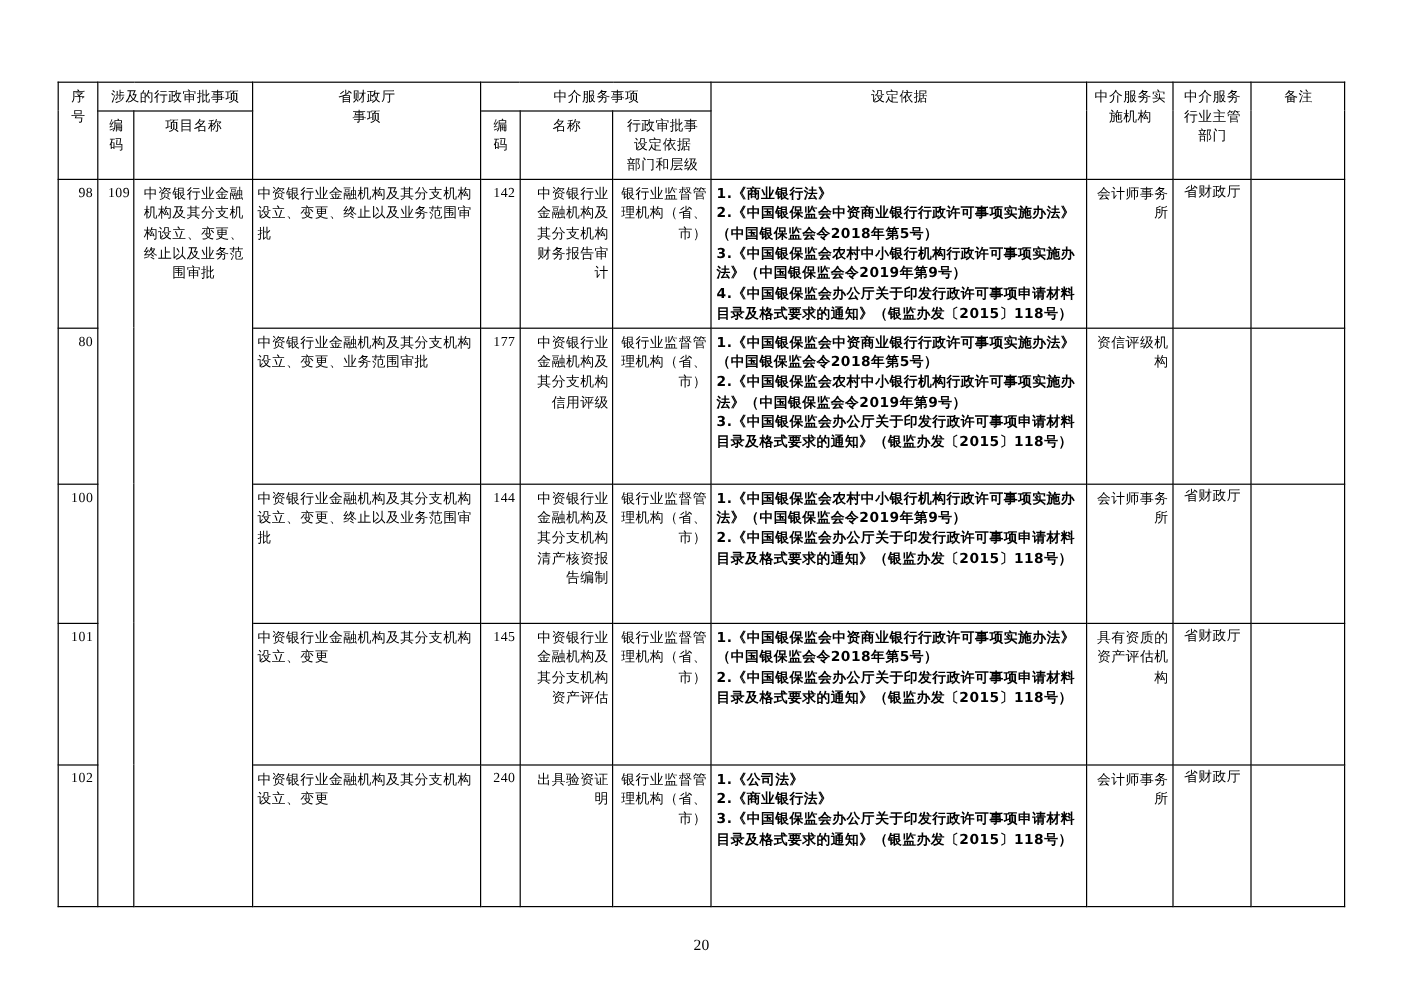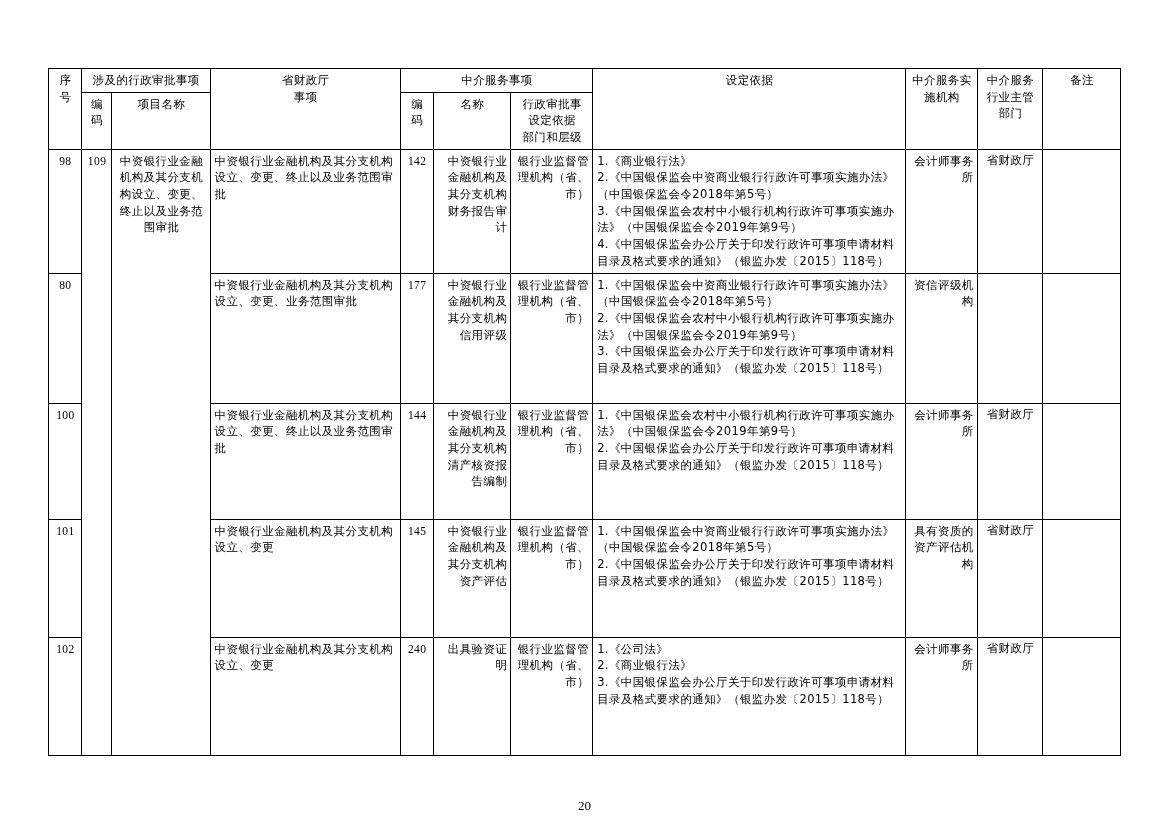--- a/index.html
+++ b/index.html
@@ -41,21 +41,21 @@
   
   .hdr {
     text-align: center;
     vertical-align: middle;
     font-size: 12px;
     line-height: 1.35;
     padding: 3px 2px;
     letter-spacing: 0.5px;
   }
   .cell-num {
-    text-align: center;
+    text-align: right;
     vertical-align: middle;
     font-size: 11.5px;
     font-family: "Liberation Serif", serif;
     margin-top: 44px;
   }
   .cell-txt {
     text-align: right;
     vertical-align: top;
   }
   .cell-txt-mid {
@@ -66,31 +66,31 @@
     text-align: center;
     vertical-align: middle;
     font-family: Liberation Mono, monospace;
   }
   .basis {
     text-align: left;
     vertical-align: top;
     font-size: 11.5px;
     line-height: 1.5;
   }
-  .basis div { white-space: normal; }
+  .basis div { white-space: normal; font-weight: bold; }
   .grp-name {
     text-align: center;
     vertical-align: middle;
     line-height: 1.7;
     letter-spacing: 1px;
     padding: 3px 6px;
   }
   .pagenum {
     position: absolute;
-    left: 0; top: 798px;
+    left: 0; top: 780px;
     width: 1169px;
     text-align: center;
     font-family: "Liberation Serif", serif;
     font-size: 13px;
   }
   
 </style>
 </head>
 <body>
 

